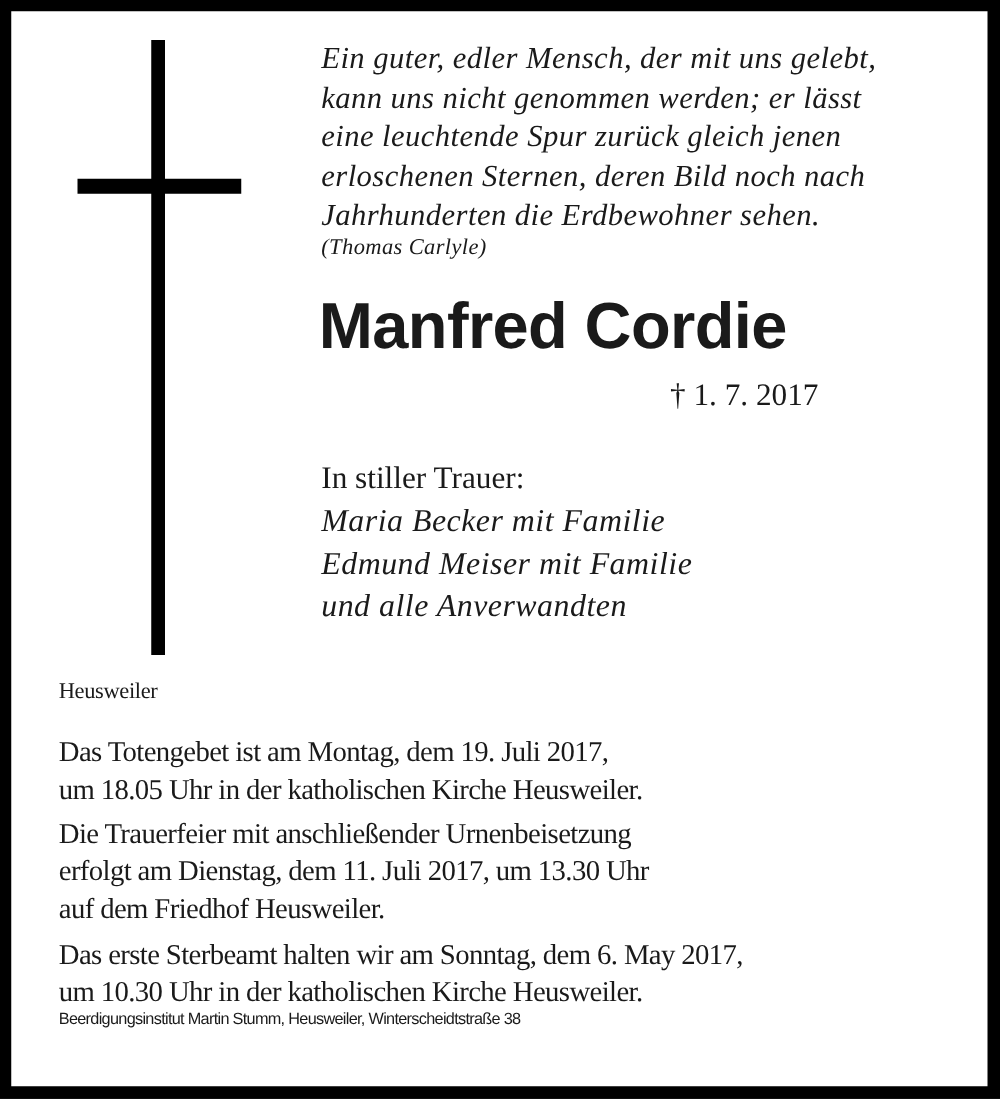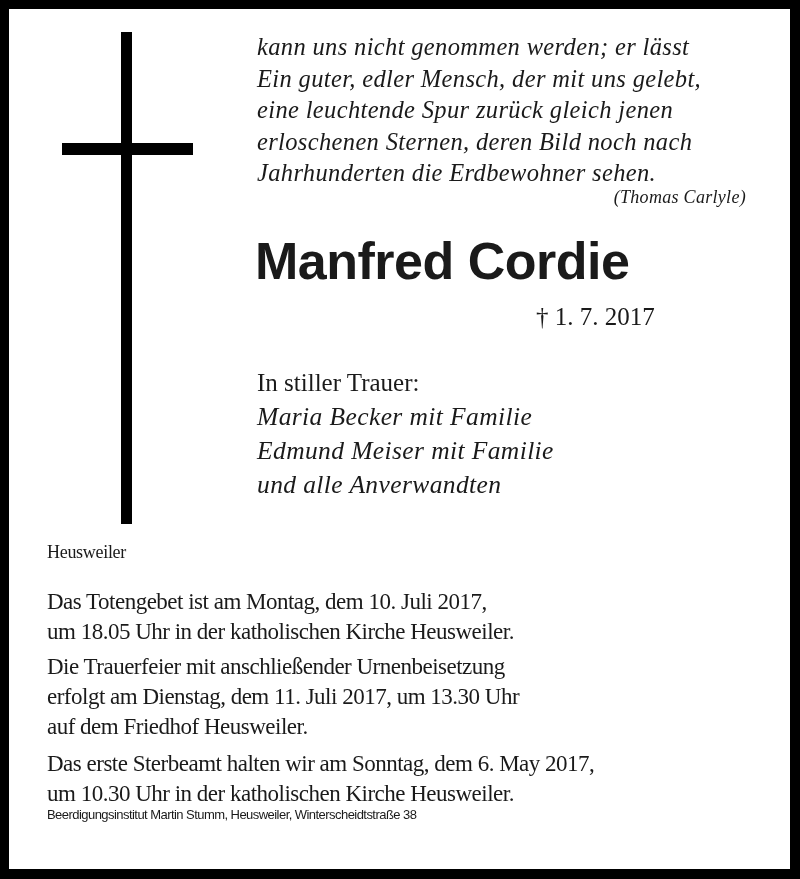--- a/index.html
+++ b/index.html
@@ -12,21 +12,21 @@
     .cross-v { position: absolute; left: 112px; top: 23px; width: 12px; width: 11px; height: 492px; background: #000; }
     .cross-h { position: absolute; left: 53px; top: 134px; width: 131px; height: 12px; background: #000; }
 
     .quote {
       position: absolute; left: 248px; top: 22px; width: 492px;
       font-family: "Liberation Serif", serif; font-style: italic;
       font-size: 24.5px; line-height: 31.5px; letter-spacing: 0.35px;
     }
     .quote .line { display: block; white-space: nowrap; }
     .quote-author {
-      position: absolute; left: 248px; top: 178px; width: 489px; text-align: right;
+      position: absolute; left: 248px; top: 178px; width: 489px; text-align: left;
       font-family: "Liberation Serif", serif; font-style: italic; font-size: 18px; letter-spacing: 0.3px;
     }
     .name {
       position: absolute; left: 246px; top: 217px; white-space: nowrap;
       font-family: Liberation Sans, sans-serif; font-weight: bold; font-size: 52px; letter-spacing: -0.5px;
       line-height: 70px;
     }
     .born, .died {
       position: absolute; top: 294px; font-family: "Liberation Serif", serif; font-size: 25px; white-space: nowrap;
     }
@@ -63,42 +63,42 @@
 </head>
 <body>
 
 <div class="frame">
   <div>
     <div class="cross-v"></div>
     <div class="cross-h"></div>
   </div>
 
   <div class="quote">
+    <span class="line">Ein guter, edler Mensch, der mit uns gelebt,</span>
     <span class="line">kann uns nicht genommen werden; er lässt</span>
-    <span class="line">Ein guter, edler Mensch, der mit uns gelebt,</span>
     <span class="line">eine leuchtende Spur zurück gleich jenen</span>
     <span class="line">erloschenen Sternen, deren Bild noch nach</span>
     <span class="line">Jahrhunderten die Erdbewohner sehen.</span>
   </div>
   <div class="quote-author">(Thomas Carlyle)</div>
 
   <div class="name">Manfred Cordie</div>
   <div class="died">† 1. 7. 2017</div>
 
   <div class="mourn-label">In stiller Trauer:</div>
   <div class="mourners">
     <span class="line">Maria Becker mit Familie</span>
     <span class="line">Edmund Meiser mit Familie</span>
     <span class="line">und alle Anverwandten</span>
   </div>
 
   <div class="place">Heusweiler</div>
 
   <div class="para p1">
-    <span class="line">Das Totengebet ist am Montag, dem 10. Juli 2017,</span>
+    <span class="line">Das Totengebet ist am Montag, dem 19. Juli 2017,</span>
     <span class="line">um 18.05 Uhr in der katholischen Kirche Heusweiler.</span>
   </div>
   <div class="para p2">
     <span class="line">Die Trauerfeier mit anschließender Urnenbeisetzung</span>
     <span class="line">erfolgt am Dienstag, dem 11. Juli 2017, um 13.30 Uhr</span>
     <span class="line">auf dem Friedhof Heusweiler.</span>
   </div>
   <div class="para p3">
     <span class="line">Das erste Sterbeamt halten wir am Sonntag, dem 6. May 2017,</span>
     <span class="line">um 10.30 Uhr in der katholischen Kirche Heusweiler.</span>

